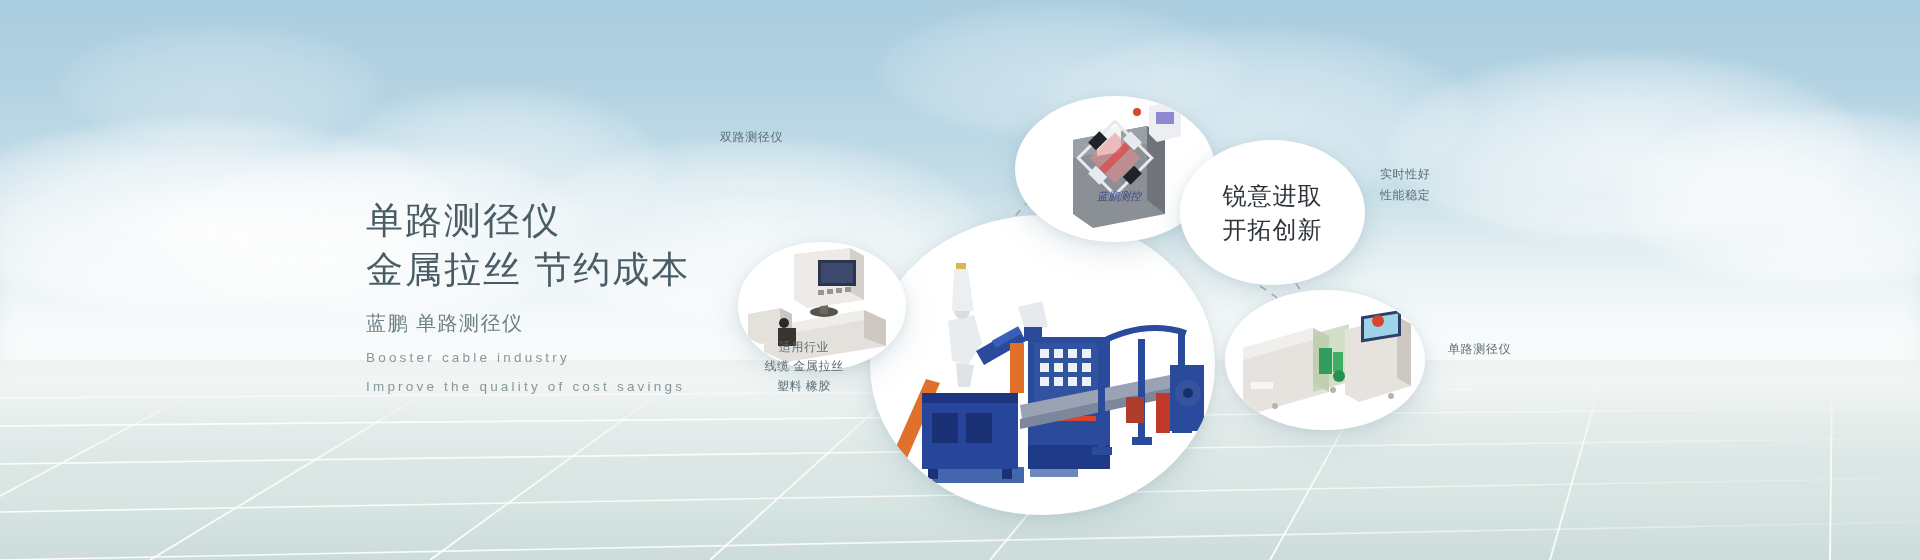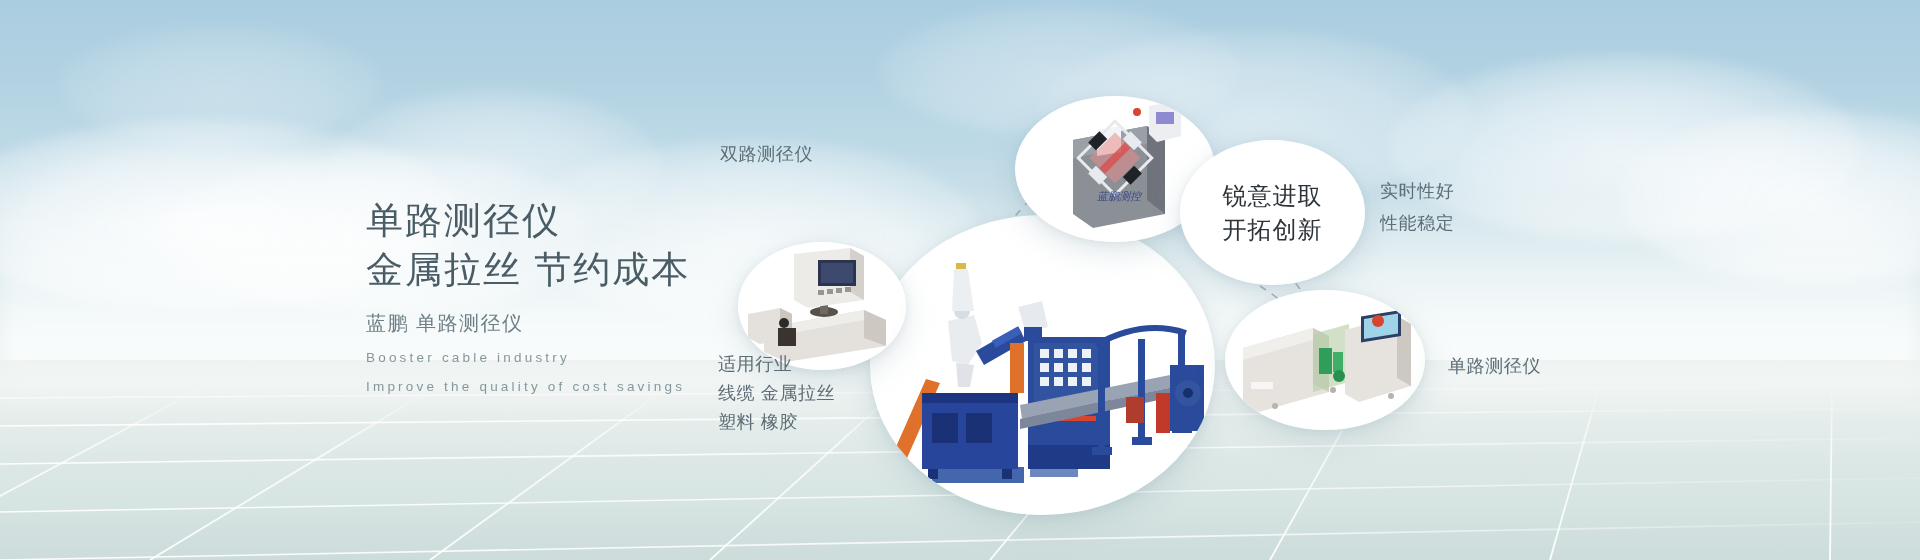--- a/index.html
+++ b/index.html
@@ -100,28 +100,28 @@
   }
   
   .b-br { left:345px; top:290px; width:200px; height:140px; }
 
   .b-text .slogan {
     text-align:left; font-size:24px; line-height:1.38;
     color:#2d3338; letter-spacing:1px; white-space:nowrap;
   }
 
   .label {
-    position:absolute; font-size:18px; color:#5c6d76;
-    letter-spacing:.6px; line-height:1.6; white-space:nowrap;margin-top:12px;
+    position:absolute; font-size:12px; color:#5c6d76;
+    letter-spacing:.6px; line-height:1.6; white-space:nowrap;
   }
 
   .lbl-dual   { left:-160px; top:128px; }
   .lbl-single { left:568px;  top:340px; }
   .lbl-feat   { left:500px;  top:164px; line-height:1.75; }
-  .lbl-ind    { left:-162px; top:338px; width:172px; line-height:1.62; }
+  .lbl-ind    { left:-162px; top:338px; width:172px; text-align:center; line-height:1.62;font-family:Liberation Serif, serif; }
 
   
   .art { position:absolute; inset:0; }
   .art svg { width:100%; height:100%; display:block; }
 </style>
 </head>
 <body>
 
 <div class="banner">
 

